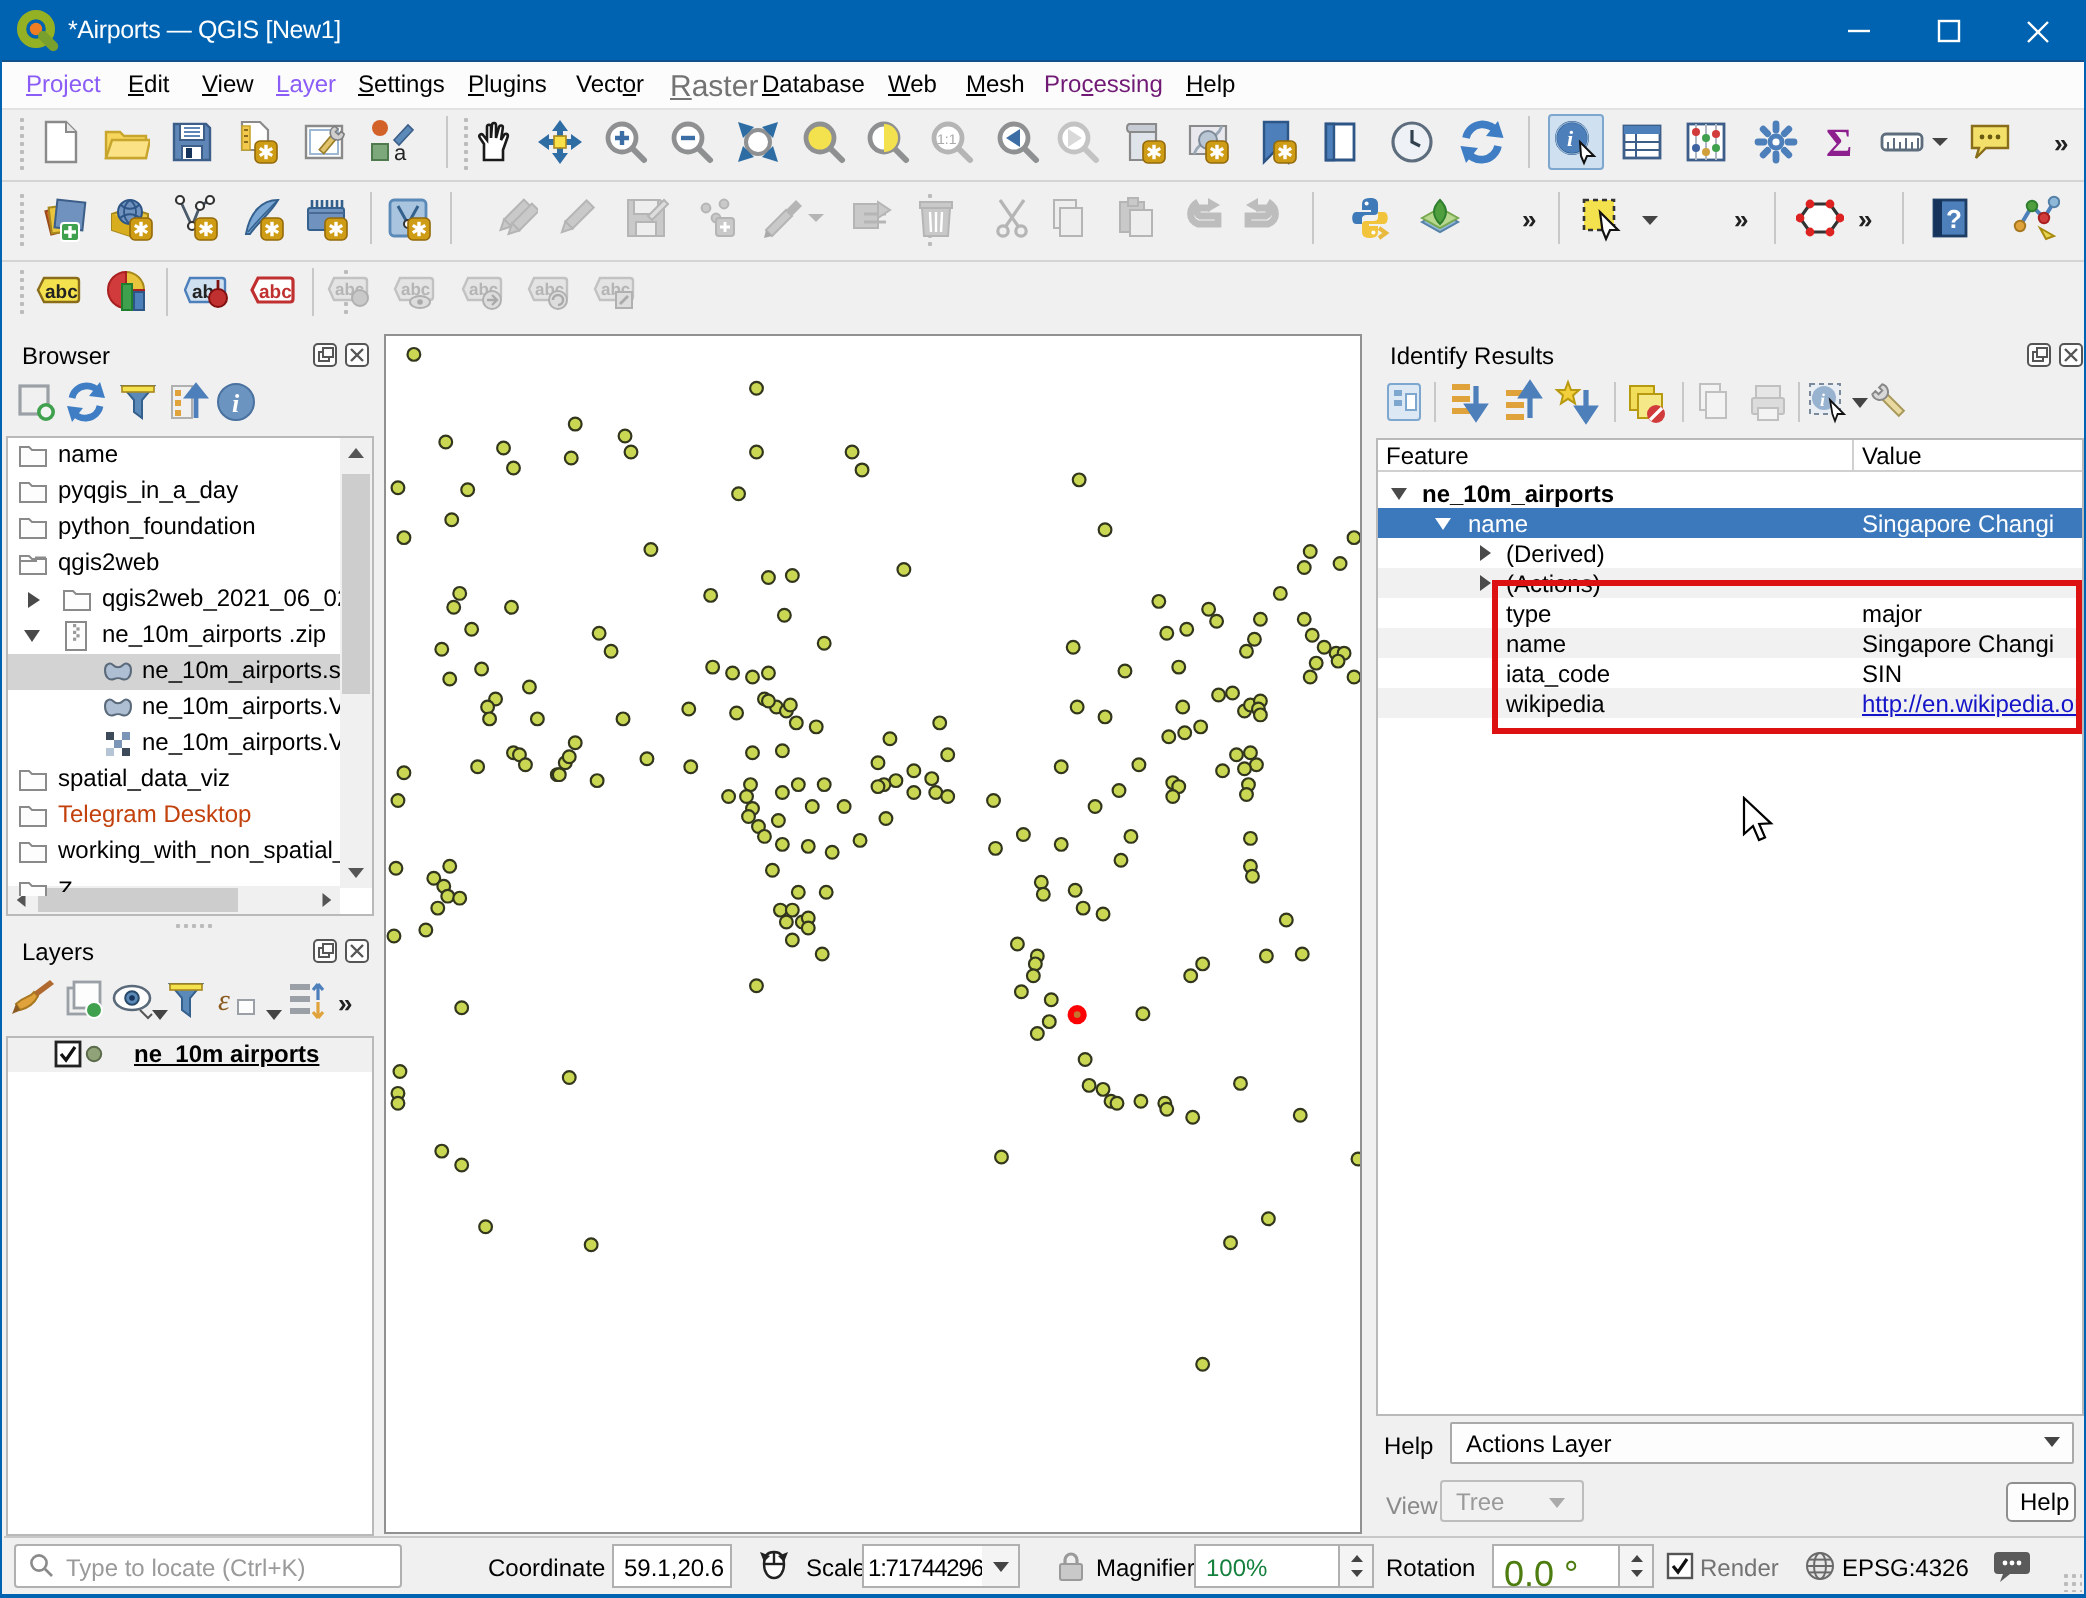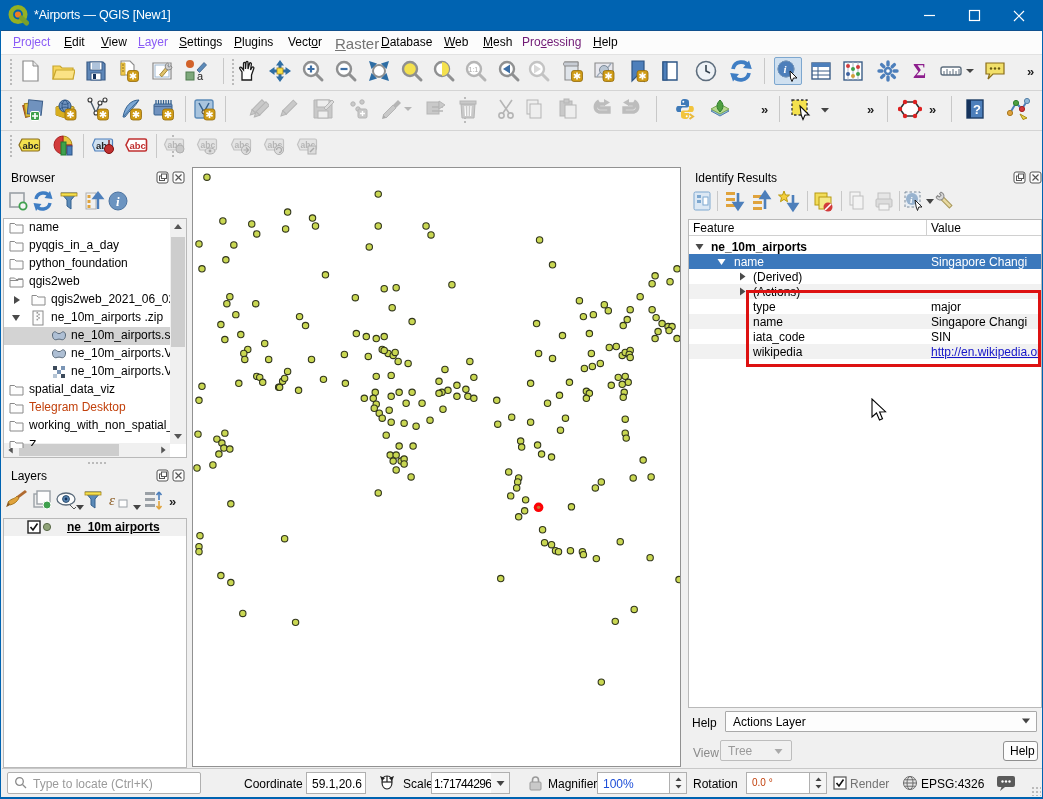--- a/index.html
+++ b/index.html
@@ -1052,29 +1052,29 @@
 <div class="a" style="left:490px;top:772px;width:19px;height:22px;background:#f4f4f4;border:1px solid #b0b0b0;border-left:none"></div>
 <svg class="a" style="left:494px;top:780px" width="11" height="7" viewBox="0 0 11 7">
     <path d="M1.5 1 L5.5 6 L9.5 1 Z" fill="#444"></path>
   </svg>
 <svg class="a" style="left:527px;top:775px" width="15" height="16" viewBox="0 0 15 16">
     <rect x="2" y="7" width="11" height="8" rx="1" fill="#c9c9c9" stroke="#9a9a9a"></rect>
     <path d="M4.5 7 V5 a3 3 0 0 1 6 0 V7" fill="none" stroke="#9a9a9a" stroke-width="1.6"></path>
   </svg>
 <div class="a" style="left:547px;top:777px;font-size:12px;color:#000">Magnifier</div>
 <div class="a" style="left:596px;top:772px;width:73px;height:22px;background:#fff;border:1px solid #b0b0b0"></div>
-<div class="a" style="left:602px;top:777px;font-size:12px;color:#1d4ed8">100%</div>
+<div class="a" style="left:602px;top:777px;font-size:12px;color:#15803d">100%</div>
 <div class="a" style="left:669px;top:772px;width:17px;height:22px;background:#f4f4f4;border:1px solid #b0b0b0;border-left:none"></div>
 <svg class="a" style="left:673px;top:775px" width="9" height="16" viewBox="0 0 9 16">
     <path d="M1.5 6 L4.5 2.5 L7.5 6 Z" fill="#444"></path>
     <path d="M1.5 10 L4.5 13.5 L7.5 10 Z" fill="#444"></path>
   </svg>
 <div class="a" style="left:692px;top:777px;font-size:12px;color:#000">Rotation</div>
 <div class="a" style="left:745px;top:772px;width:64px;height:22px;background:#fff;border:1px solid #b0b0b0"></div>
-<div class="a" style="left:751px;top:777px;font-size:10px;color:#c2410c">0.0 °</div>
+<div class="a" style="left:751px;top:777px;font-size:18px;color:#4d7c0f">0.0 °</div>
 <div class="a" style="left:809px;top:772px;width:17px;height:22px;background:#f4f4f4;border:1px solid #b0b0b0;border-left:none"></div>
 <svg class="a" style="left:813px;top:775px" width="9" height="16" viewBox="0 0 9 16">
     <path d="M1.5 6 L4.5 2.5 L7.5 6 Z" fill="#444"></path>
     <path d="M1.5 10 L4.5 13.5 L7.5 10 Z" fill="#444"></path>
   </svg>
 <svg class="a" style="left:832px;top:776px" width="14" height="14" viewBox="0 0 14 14">
     <rect x="1" y="1" width="12" height="12" fill="#fff" stroke="#555" stroke-width="1.2"></rect>
     <path d="M3.5 7 L6 10 L10.5 3.5" fill="none" stroke="#111" stroke-width="1.6"></path>
   </svg>
 <div class="a" style="left:849px;top:777px;font-size:12px;color:#737373">Render</div>

